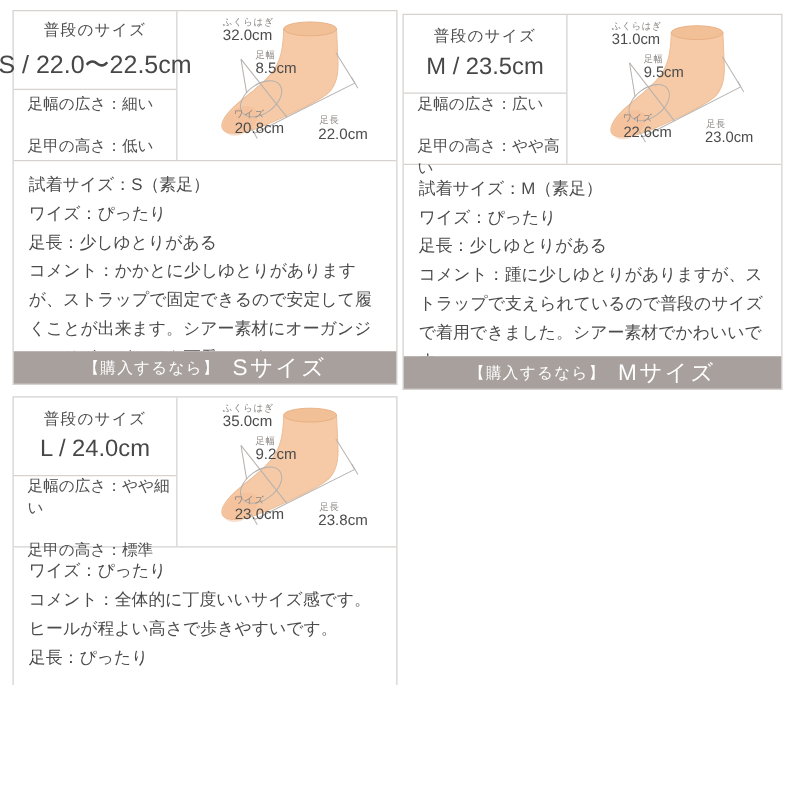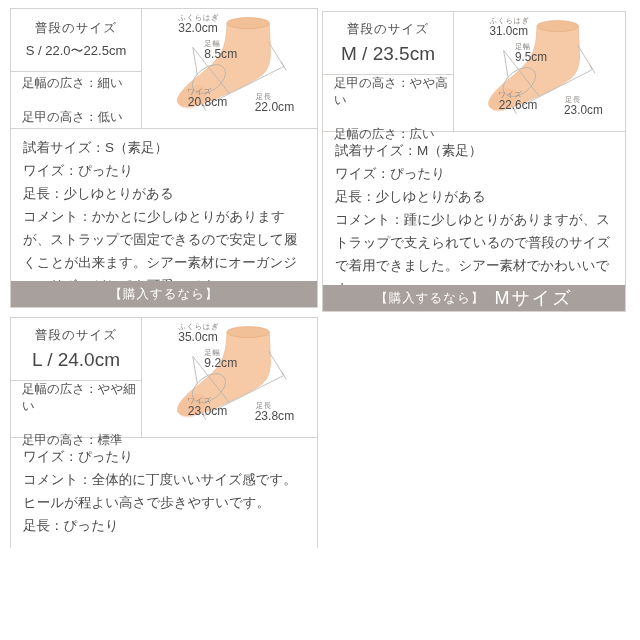--- a/index.html
+++ b/index.html
@@ -14,21 +14,21 @@
   }
   .panel-pos-0 { left:10px;  top:8px;   width:308px; height:300px; }
   .panel-pos-1 { left:322px; top:11px;  width:304px; height:301px; }
   .panel-pos-2 { left:10px;  top:317px; width:308px; height:316px; }
 
   .panel-top { display:flex; height:119px; min-height:119px; border-bottom:1px solid #d5d2d0; }
   .info-col { width:131px; min-width:131px; border-right:1px solid #d5d2d0; display:flex; flex-direction:column; box-sizing:border-box; }
   .size-head { height:62px; min-height:62px; border-bottom:1px solid #d5d2d0; display:flex; flex-direction:column; align-items:center; justify-content:center; gap:5px; }
   .usual-label { font-size:12.5px; color:#4f4f4f; letter-spacing:1px; }
   .size-value  { font-size:19px; color:#474747; white-space:nowrap; }
-  .panel-pos-0 .size-value { font-size:13px; }
+  .panel-pos-0 .size-value { font-size:20px; }
   .attr-box { flex:1; display:flex; flex-direction:column; justify-content:center; gap:17px; padding-left:11px; }
   .attr-line { font-size:12.5px; color:#4f4f4f; }
 
   .illus { flex:1; position:relative; }
   .illus svg { position:absolute; left:0; top:0; width:100%; height:100%; }
   .illus text { font-family:"Liberation Sans","DejaVu Sans",sans-serif; fill:#4b4b4b; }
   .illus text.tiny { font-size:7.5px; fill:#8a8683; letter-spacing:0.5px; }
   .illus text.val  { font-size:12px; fill:#4b4b4b; }
 
   .review { flex:1; padding:7px 12px 0 12px; font-size:13.5px; line-height:23px; color:#4b4b4b; overflow:hidden; }
@@ -83,33 +83,34 @@
       </div>
     </div>
     <div class="review">
       <div>試着サイズ：S（素足）</div>
       <div>ワイズ：ぴったり</div>
       <div>足長：少しゆとりがある</div>
       <div>コメント：かかとに少しゆとりがありますが、ストラップで固定できるので安定して履くことが出来ます。シアー素材にオーガンジーのリボンがとても可愛いです。</div>
     </div>
     <div class="footer-bar">
       <span class="footer-prefix">【購入するなら】</span>
+      <span class="footer-size">Sサイズ</span>
     </div>
   </div>
 
   <div class="panel panel-pos-1">
     <div class="panel-top">
       <div class="info-col">
         <div class="size-head">
           <div class="usual-label">普段のサイズ</div>
           <div class="size-value">M / 23.5cm</div>
         </div>
         <div class="attr-box">
+          <div class="attr-line">足幅の広さ：広い</div>
           <div class="attr-line">足甲の高さ：やや高い</div>
-          <div class="attr-line">足幅の広さ：広い</div>
         </div>
       </div>
       <div class="illus">
         <svg viewBox="0 0 174 118" preserveAspectRatio="none">
           <path d="M84.5,14 C84,30 82,41 74,50 C64,62 48,71 40,81 C34,88.5 33.5,94 39.5,96 C46,98.2 58,95.5 72,89.5 C88,82.5 108,74 118.5,66 C126,60 128.3,51 127.6,39 L126.5,14 Z" fill="#f6caa6" stroke="#ecbd97" stroke-width="0.8"></path>
           <ellipse cx="50" cy="87" rx="15" ry="10" transform="rotate(-33 50 87)" fill="#f1bb92" opacity="0.45"></ellipse>
           <ellipse cx="105.5" cy="14" rx="21" ry="5.5" fill="#f2c097" stroke="#e6ac80" stroke-width="0.7"></ellipse>
           <g stroke="#b5b1ae" stroke-width="0.8" fill="none">
             <line x1="50.5" y1="38" x2="55" y2="65"></line>
             <line x1="50.5" y1="38" x2="87" y2="84"></line>

